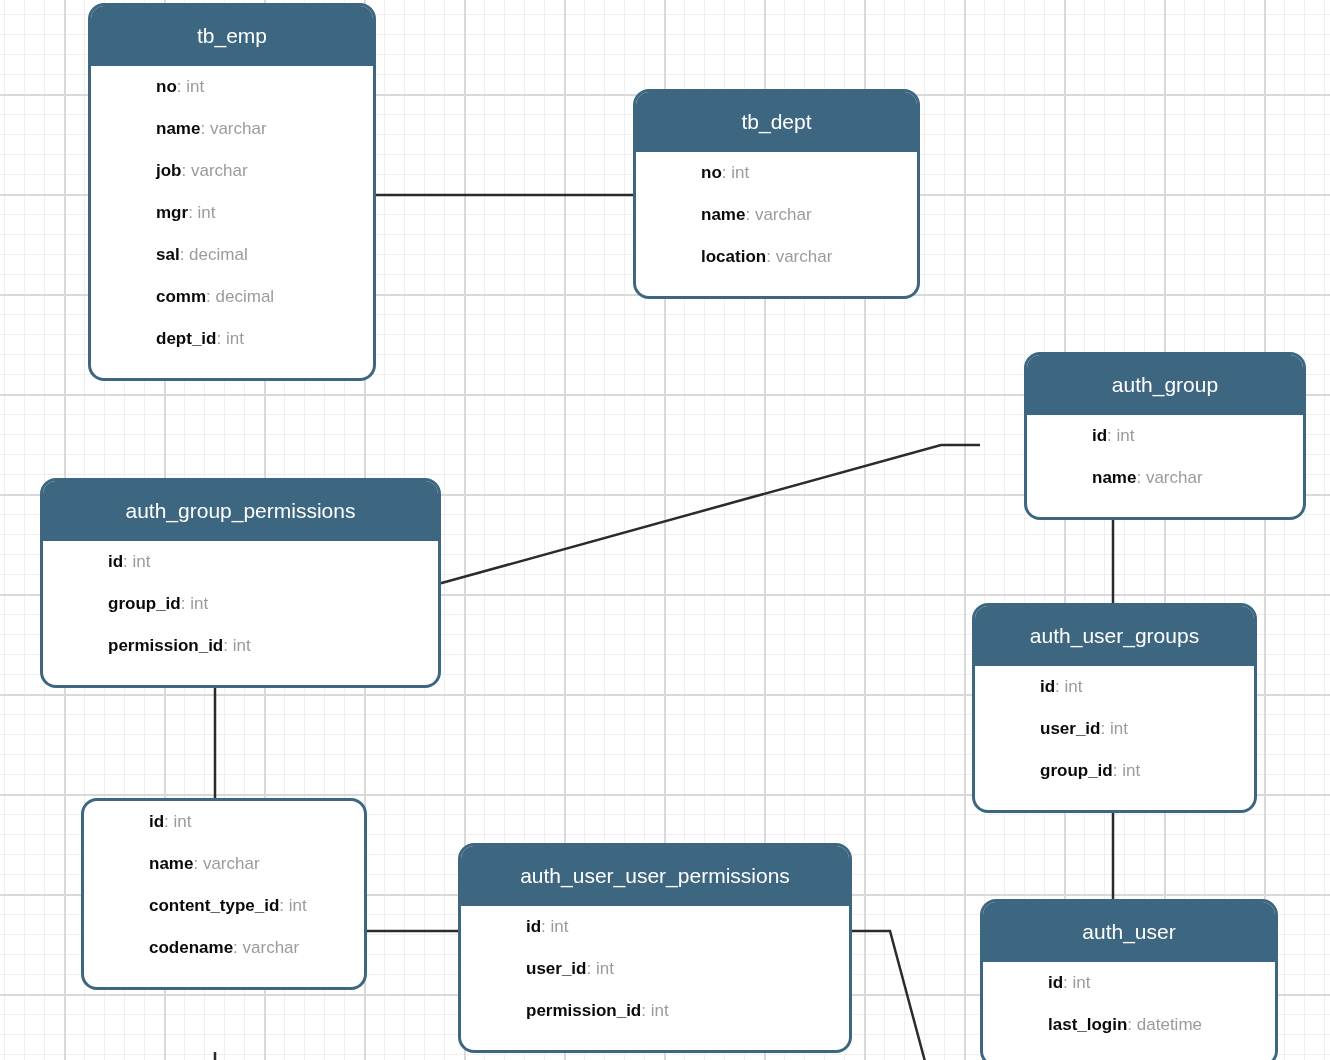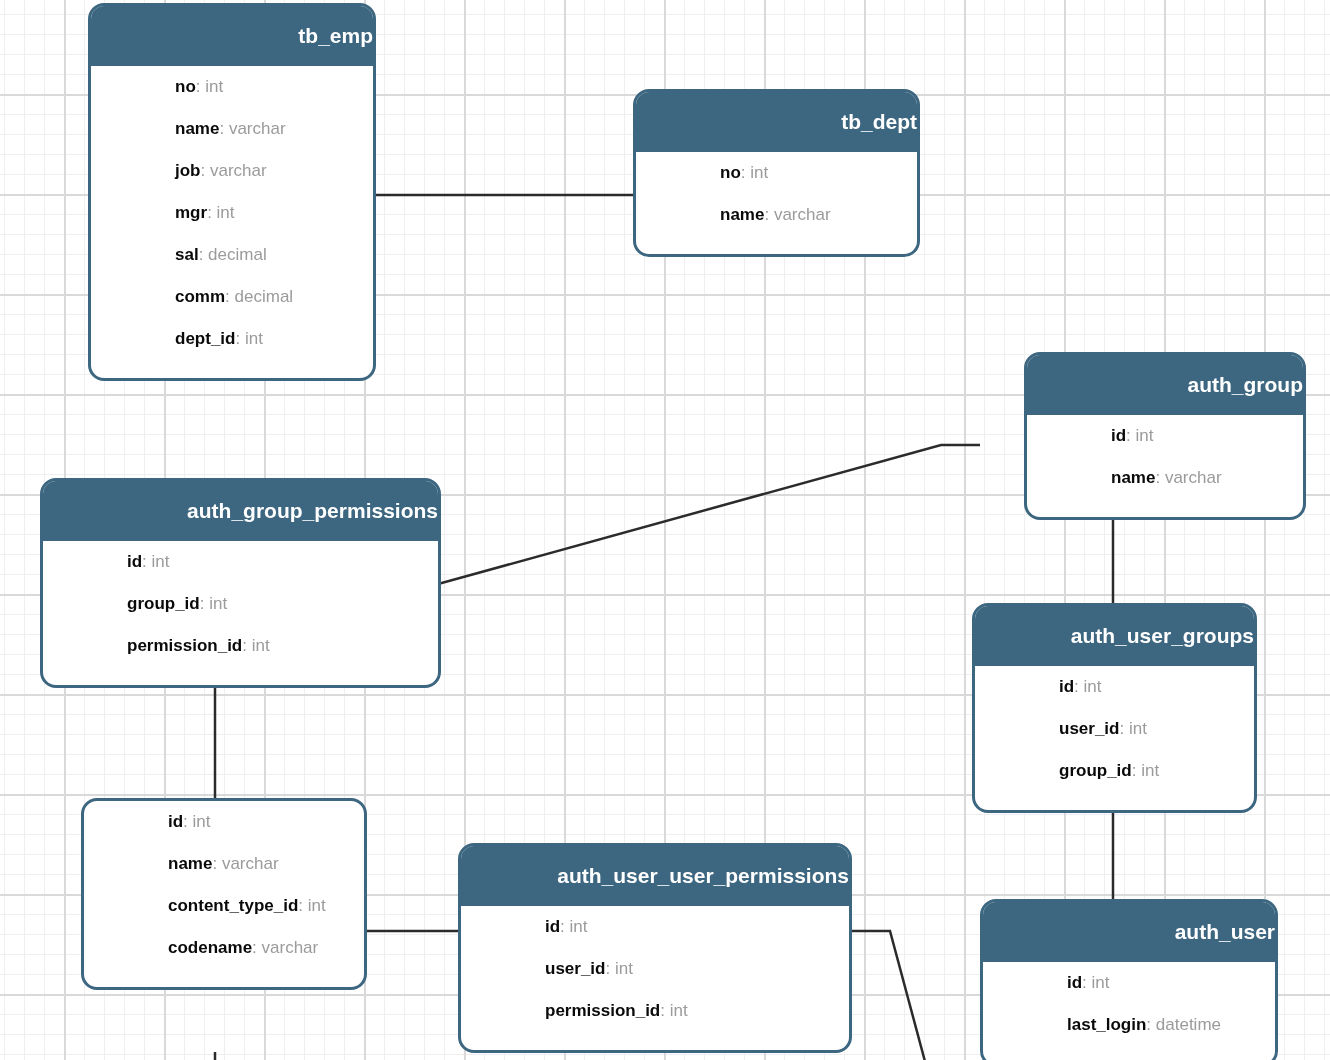--- a/index.html
+++ b/index.html
@@ -37,26 +37,26 @@
     position:absolute;z-index:2;box-sizing:border-box;
     background:var(--table-bg);
     border:3px solid var(--accent);
     border-radius:16px;
     overflow:hidden;
   }
   .table-header{
     height:60px;line-height:60px;
     background:var(--accent);
     color:var(--title-color);
-    text-align:right;
-    font-size:21px;font-weight:700;
+    text-align:center;
+    font-size:21px;font-weight:400;
     white-space:nowrap;
     cursor:move;
   }
-  .table-body{padding:0 10px 18px 84px;}
+  .table-body{padding:0 10px 18px 65px;}
   .field-row{height:42px;line-height:42px;font-size:17px;white-space:nowrap;}
   .field-name{color:var(--field-name);font-weight:700;}
   .field-type{color:var(--field-type);font-weight:400;}
   .field-type::before{content:": ";}
 </style>
 </head>
 <body>
 
 <div class="canvas">
     <svg class="connectors" viewBox="0 0 1330 1060">
@@ -79,20 +79,21 @@
         <div class="field-row"><span class="field-name">sal</span><span class="field-type">decimal</span></div>
         <div class="field-row"><span class="field-name">comm</span><span class="field-type">decimal</span></div>
         <div class="field-row"><span class="field-name">dept_id</span><span class="field-type">int</span></div>
       </div>
     </div>
     <div class="table" style="left: 633px; top: 89px; width: 287px;">
       <div class="table-header"><span>tb_dept</span></div>
       <div class="table-body">
         <div class="field-row"><span class="field-name">no</span><span class="field-type">int</span></div>
         <div class="field-row"><span class="field-name">name</span><span class="field-type">varchar</span></div>
+        <div class="field-row"><span class="field-name">location</span><span class="field-type">varchar</span></div>
       </div>
     </div>
     <div class="table" style="left: 1024px; top: 352px; width: 282px;">
       <div class="table-header"><span>auth_group</span></div>
       <div class="table-body">
         <div class="field-row"><span class="field-name">id</span><span class="field-type">int</span></div>
         <div class="field-row"><span class="field-name">name</span><span class="field-type">varchar</span></div>
       </div>
     </div>
     <div class="table" style="left: 40px; top: 478px; width: 401px;">

